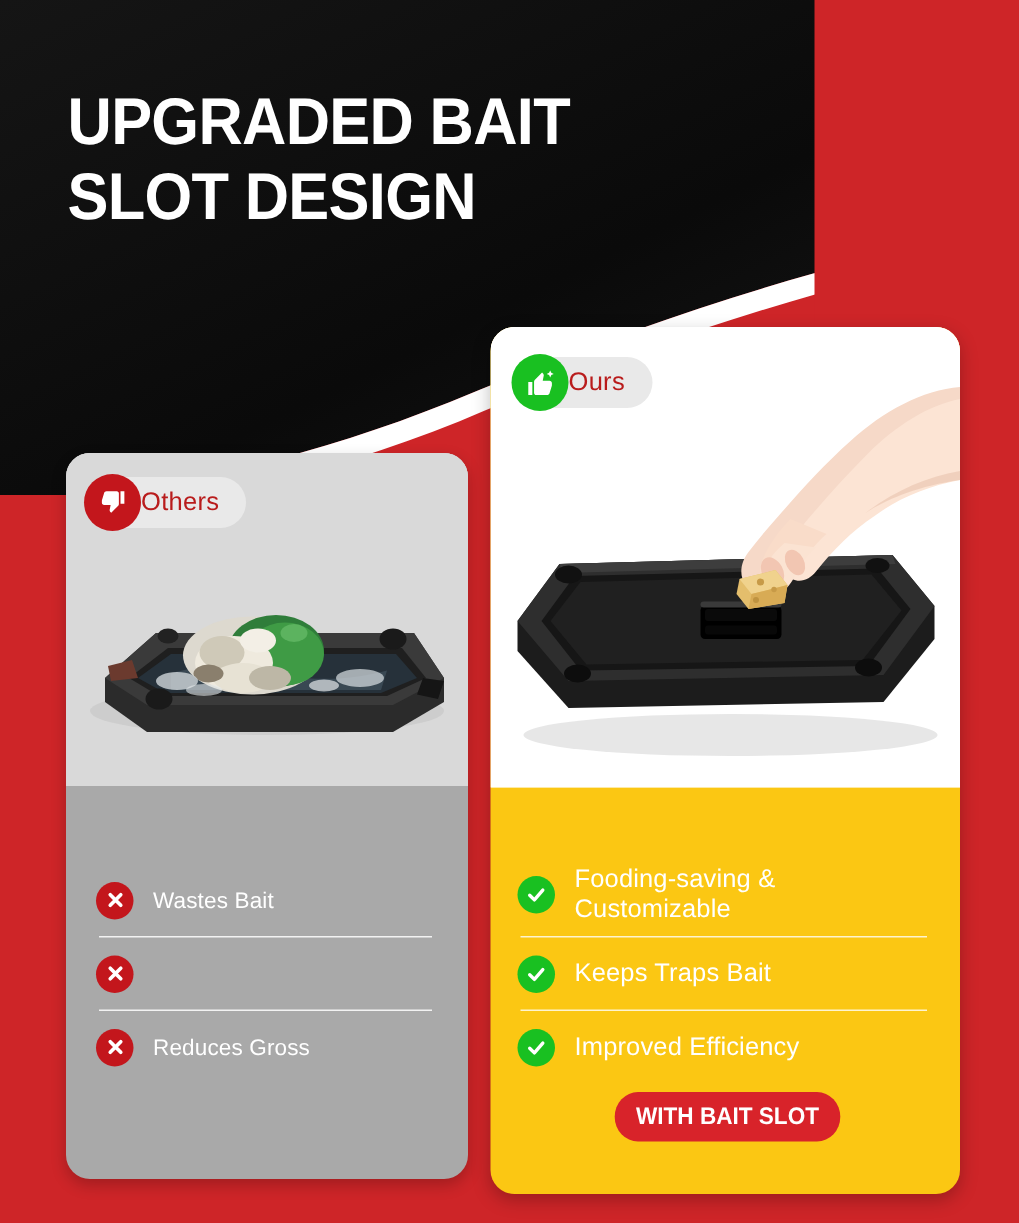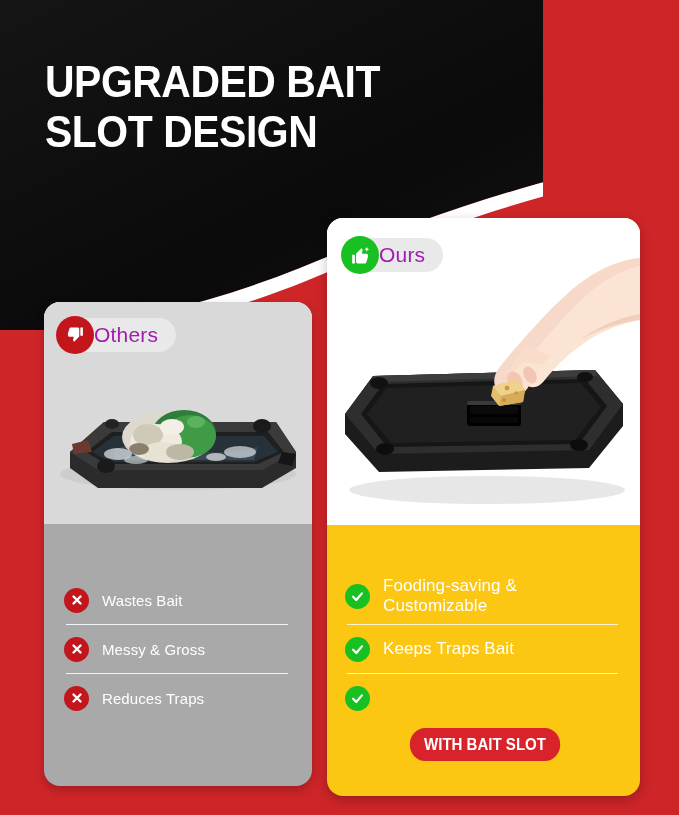--- a/index.html
+++ b/index.html
@@ -67,21 +67,21 @@
   
   .badge-pill{
     display:inline-flex; align-items:center;
     background:#e9e9e9;
     border-radius:20px;
     height:34px;
     padding:0 18px 0 34px;
     position:relative;
   }
   .badge-pill .badge-label{
-    font-size:21px; color:#a21caf; font-weight:normal;
+    font-size:17px; color:#b91c1c; font-weight:normal;
     letter-spacing:.2px;
   }
   .badge-icon{
     position:absolute; left:-4px; top:-2px;
     width:38px; height:38px; border-radius:50%;
     display:flex; align-items:center; justify-content:center;
   }
   .badge-icon.down{ background:#C3161C; }
   .badge-icon.up{ background:#19C021; }
   .badge-icon svg{ display:block; }
@@ -213,30 +213,29 @@
       </span>
       <span class="feat-text">Wastes Bait</span>
     </div>
     <div class="divider"></div>
     <div class="feat-row">
       <span class="feat-icon x">
         <svg width="14" height="14" viewBox="0 0 24 24" fill="none" stroke="#ffffff" stroke-width="4.2" stroke-linecap="round">
           <path d="M6 6 L18 18 M18 6 L6 18"></path>
         </svg>
       </span>
-      <span class="feat-text">Messy &amp; Gross</span>
     </div>
     <div class="divider"></div>
     <div class="feat-row">
       <span class="feat-icon x">
         <svg width="14" height="14" viewBox="0 0 24 24" fill="none" stroke="#ffffff" stroke-width="4.2" stroke-linecap="round">
           <path d="M6 6 L18 18 M18 6 L6 18"></path>
         </svg>
       </span>
-      <span class="feat-text">Reduces Traps</span>
+      <span class="feat-text">Reduces Gross</span>
     </div>
   </div>
 </div>
 
 <div id="card-ours" class="card">
 
   <div id="ours-photo-area">
     <svg class="photo" viewBox="0 0 313 307" preserveAspectRatio="xMidYMid slice">
       <rect x="0" y="0" width="313" height="307" fill="#ffffff"></rect>
 
@@ -321,15 +320,16 @@
       </span>
       <span class="feat-text">Keeps Traps Bait</span>
     </div>
     <div class="divider"></div>
     <div class="feat-row">
       <span class="feat-icon check">
         <svg width="15" height="15" viewBox="0 0 24 24" fill="none" stroke="#ffffff" stroke-width="3.6" stroke-linecap="round" stroke-linejoin="round">
           <path d="M5 12.5 L10 17.5 L19 7"></path>
         </svg>
       </span>
+      <span class="feat-text">Improved Efficiency</span>
     </div>
   </div>
 </div>
 
 </body></html>

